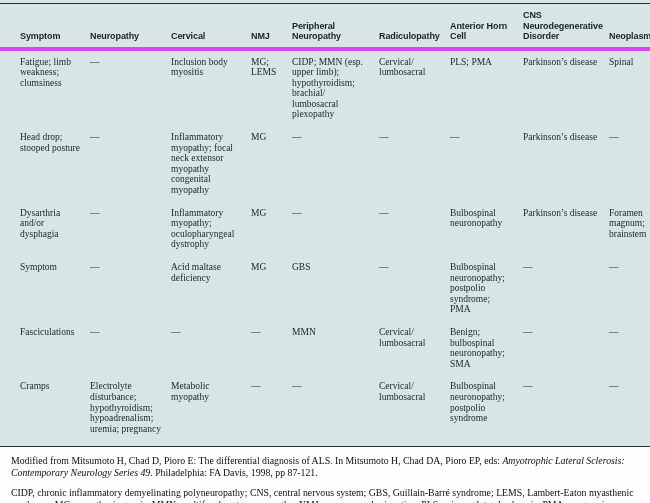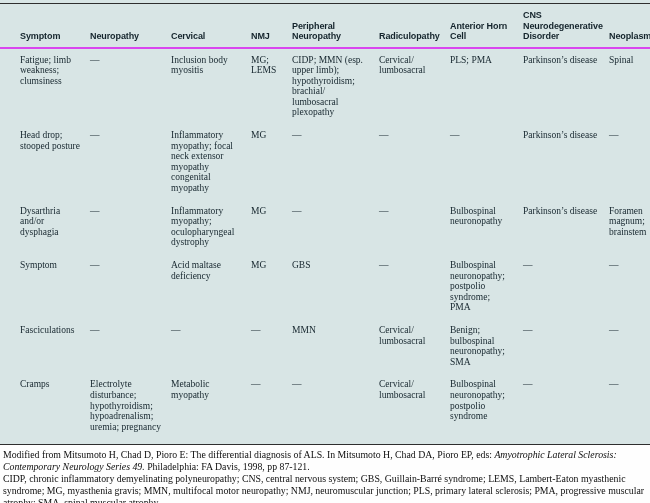--- a/index.html
+++ b/index.html
@@ -26,40 +26,40 @@
   th{
     font-family:"Liberation Sans", sans-serif;
     font-weight:bold;
     font-size:9px;
     line-height:10.5px;
     letter-spacing:-0.1px;
     text-align:left;
     vertical-align:bottom;
     color:#14242c;
     padding:6px 8px 5px 0;
-    border-bottom:2px solid #d946ef;
+    border-bottom:4px solid #d946ef;
     overflow:visible;
   }
   td{
     font-size:9.5px;
     line-height:10.6px;
     vertical-align:top;
     text-align:left;
     padding:0 10px 12px 0;
     overflow:visible;
   }
   th:first-child, td:first-child{padding-left:20px;}
   tbody tr:first-child td{padding-top:6px;}
   .footnote{
     margin:4px 3px 0 3px;
     font-size:9.8px;
     line-height:11.9px;
     color:#0d0d0d;
   }
-  .footnote p{margin:0;}
+  .footnote p{margin:8px;}
 </style>
 </head>
 <body>
 
 <div class="page">
 
   <div class="table-wrap">
     <table>
       <thead>
           <tr>

